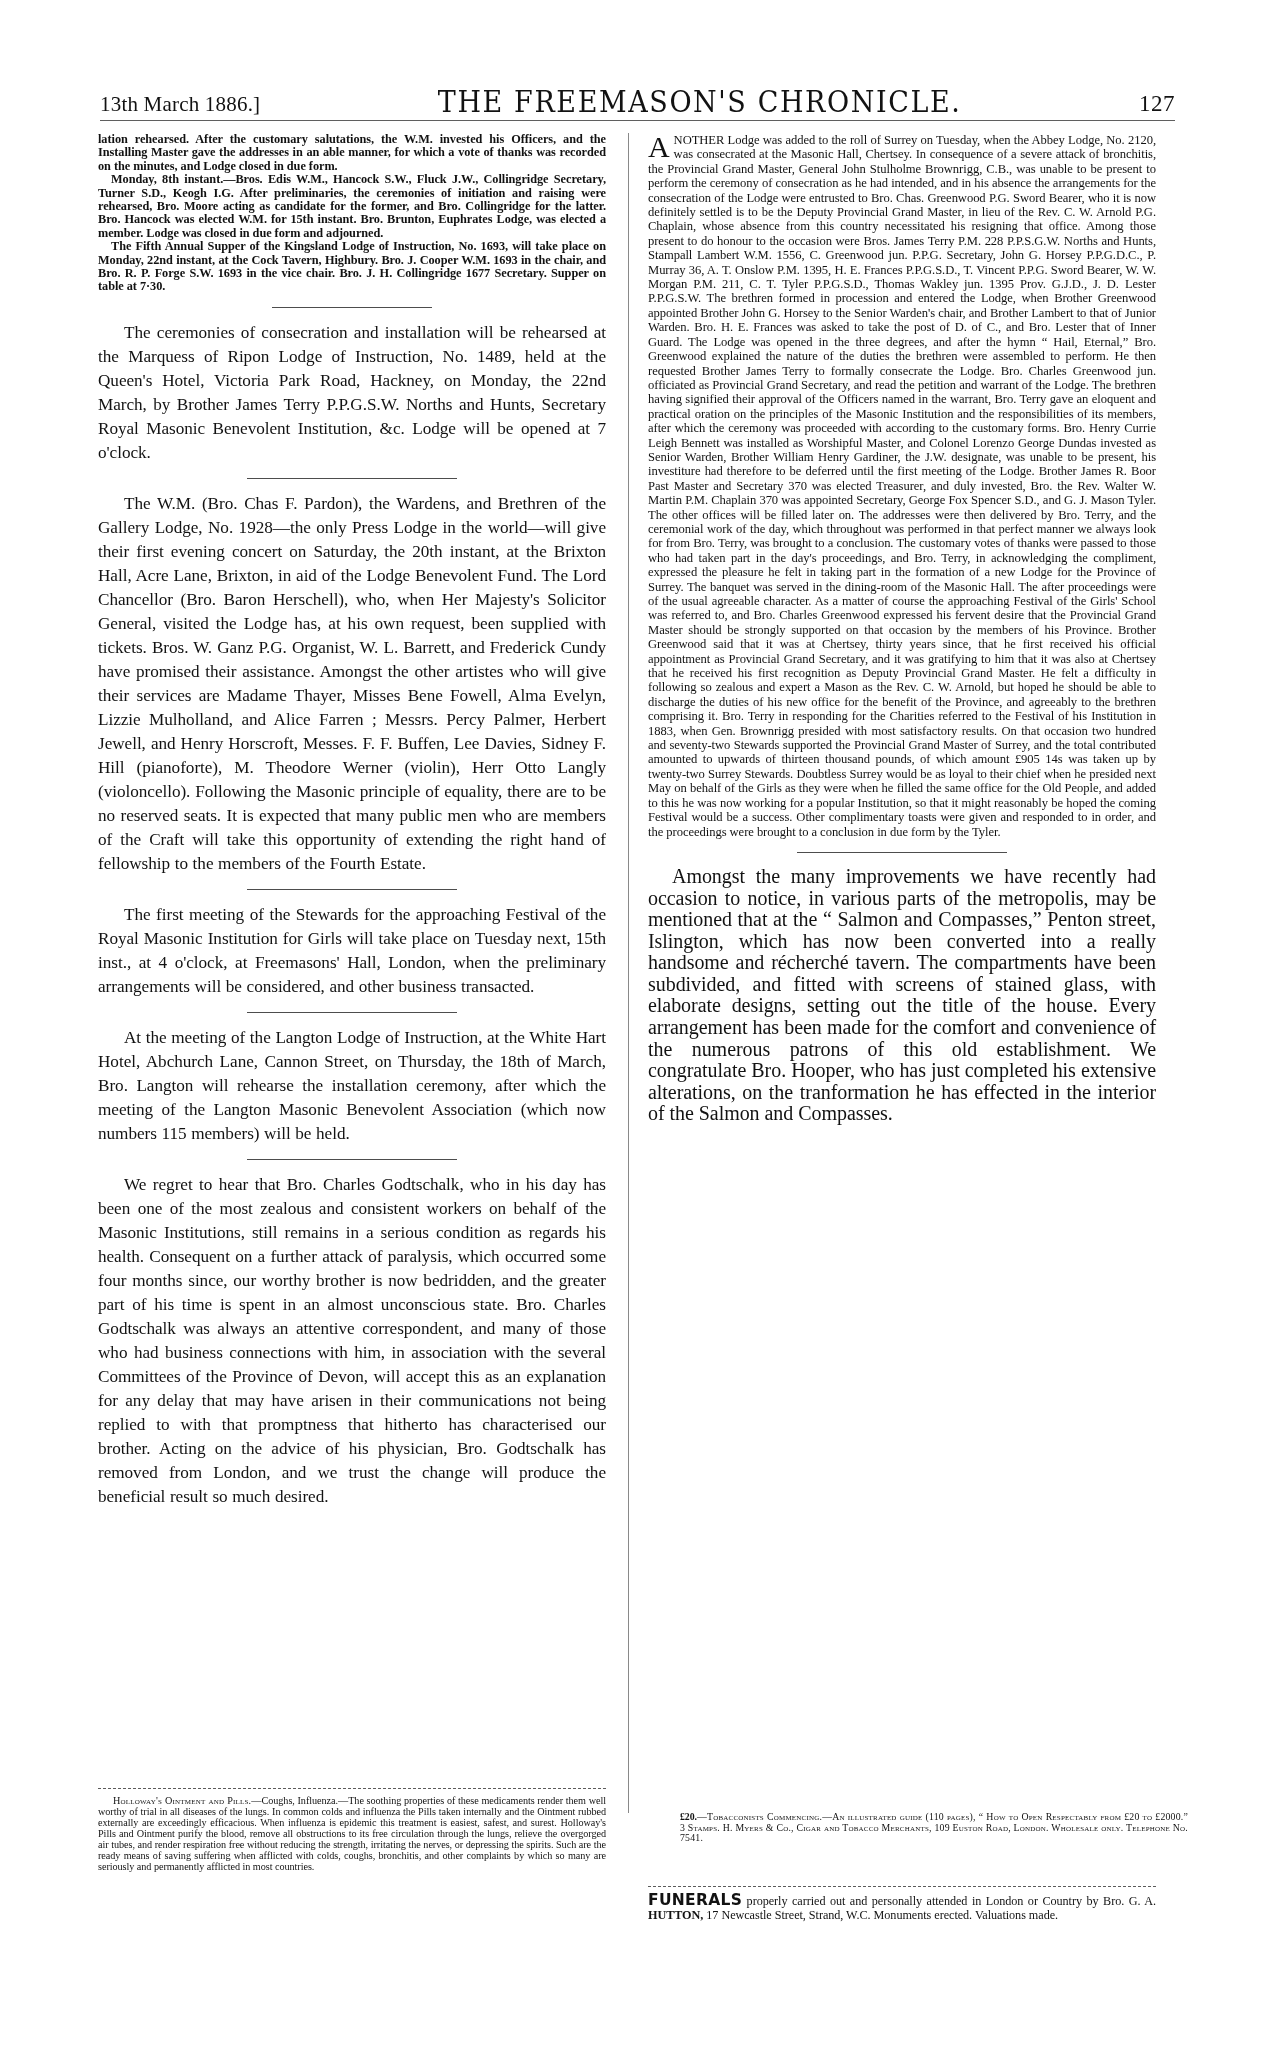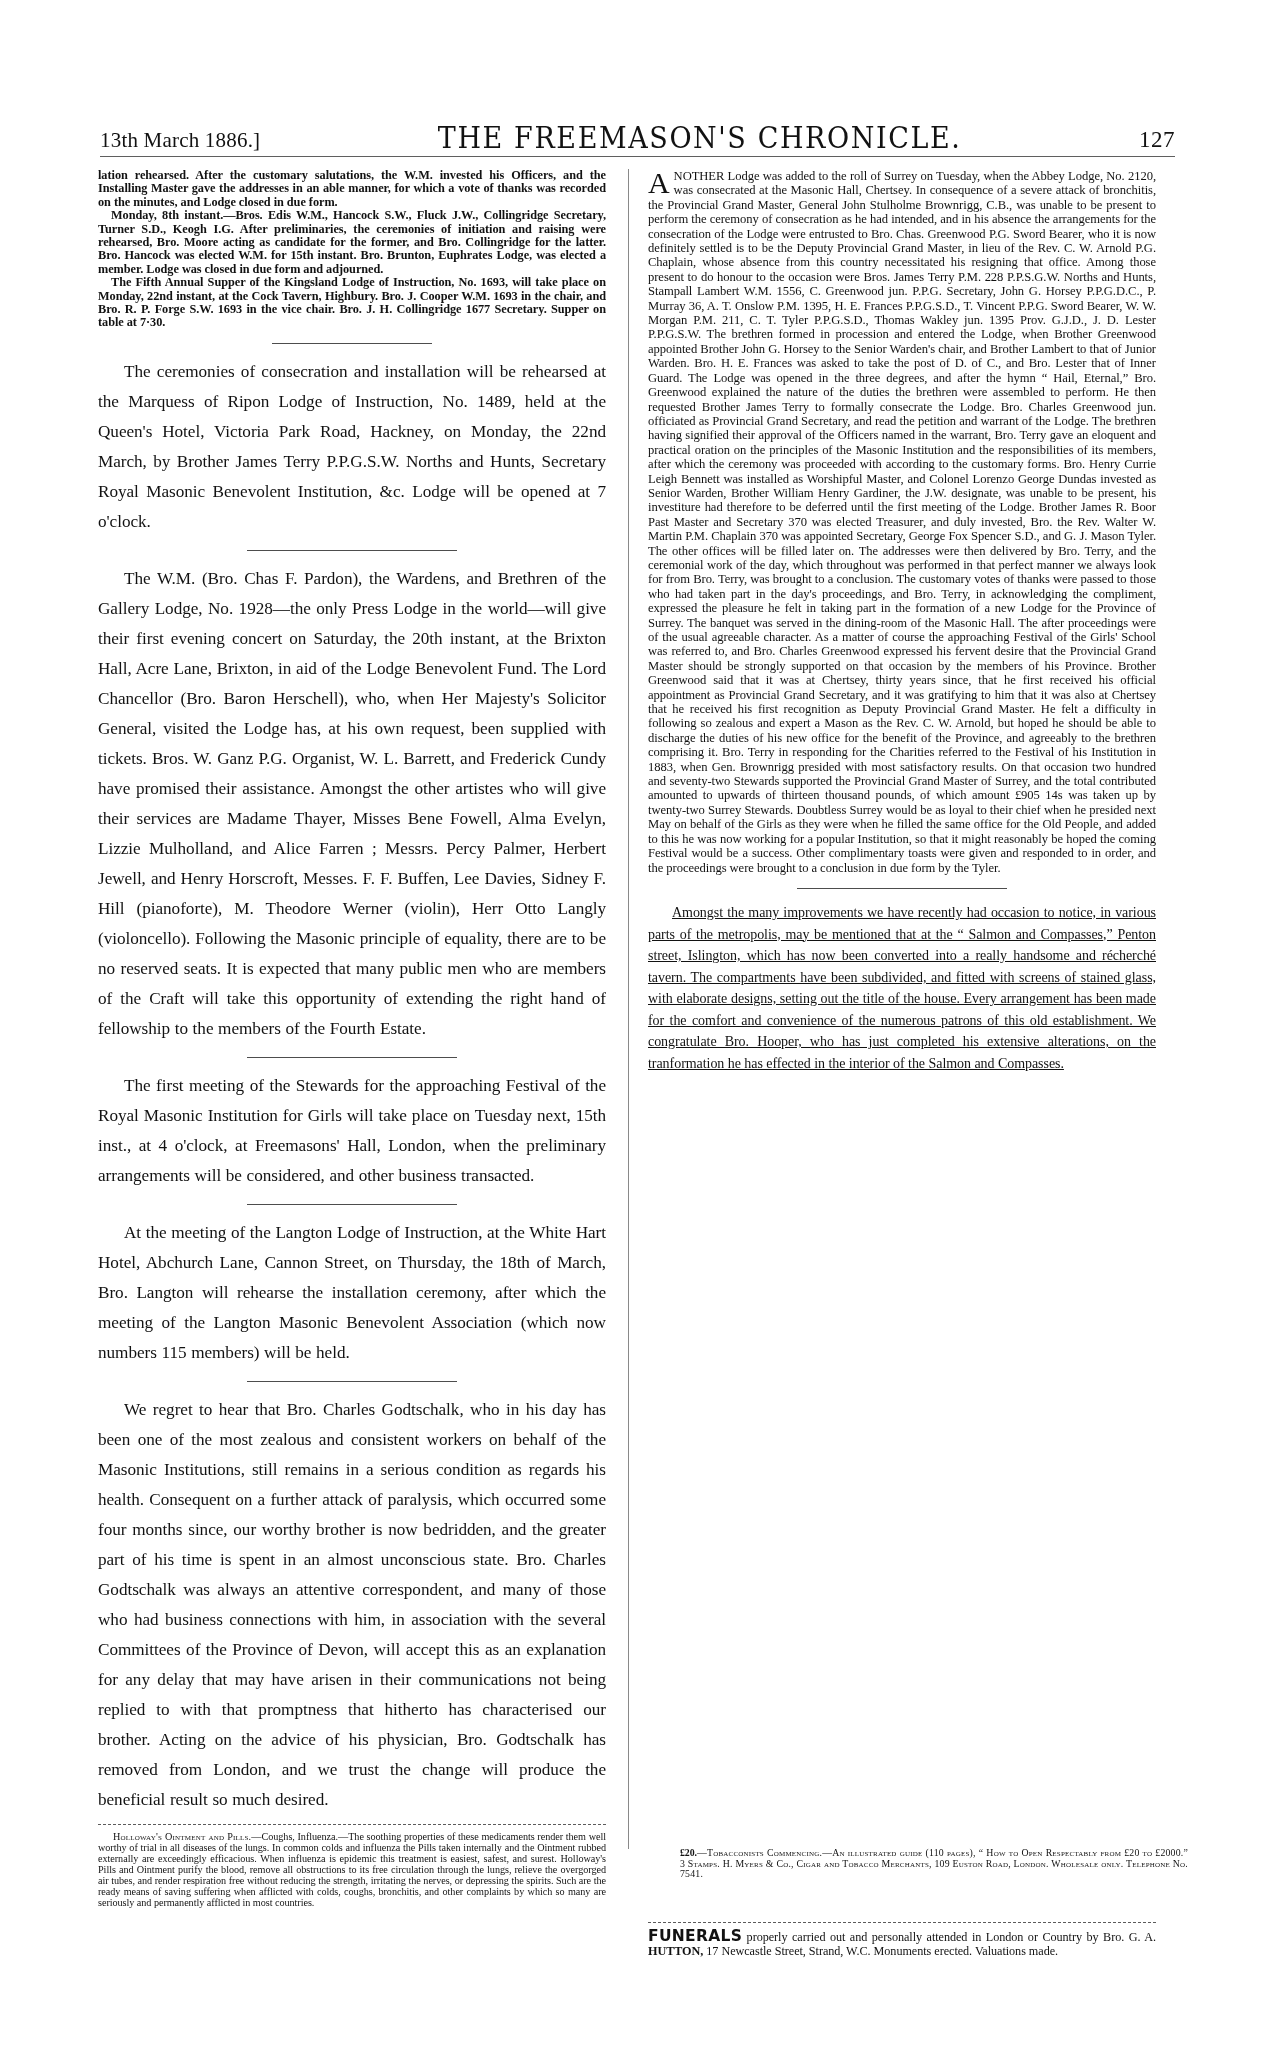--- a/index.html
+++ b/index.html
@@ -14,21 +14,20 @@
     color: #121212;
     position: relative;
     overflow: hidden;
   }
 
   .page {
     position: absolute;
     left: 0; top: 0;
     width: 1264px;
     height: 1510px;
-    margin-top: 36px;
   }
 
   
   .masthead {
     position: absolute;
     left: 100px;
     top: 86px;
     width: 1075px;
     display: flex;
     align-items: baseline;
@@ -95,32 +94,31 @@
     line-height: 13.4px;
     text-indent: 0;
     letter-spacing: -0.05px;
     font-weight: bold;
   }
   .agate.ind { text-indent: 13px; }
 
   
   .body-lg {
     font-size: 17.2px;
-    line-height: 30px;
+    line-height: 24px;
     text-indent: 26px;
     letter-spacing: -0.05px;
     word-spacing: 0.4px;
   }
 
   .body-md {
-    font-size: 14px;
+    font-size: 20px;
     line-height: 21.6px;
     text-indent: 24px;
     letter-spacing: -0.05px;
-    text-decoration: underline;
   }
 
   
   .mini-rule {
     width: 160px;
     margin: 13px auto 13px auto;
     border-top: 1px solid #2e2e2e;
     height: 0;
     opacity: 0.85;
   }

